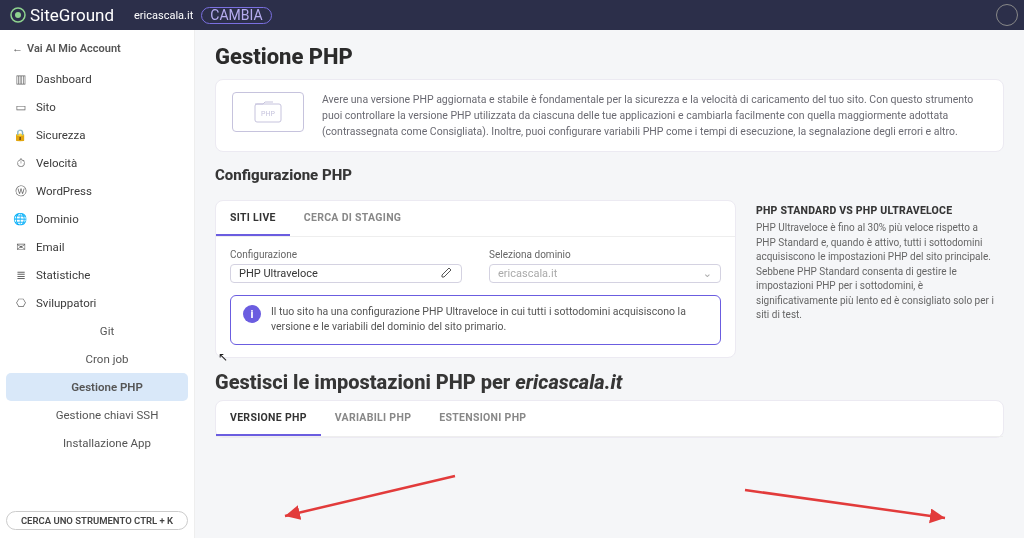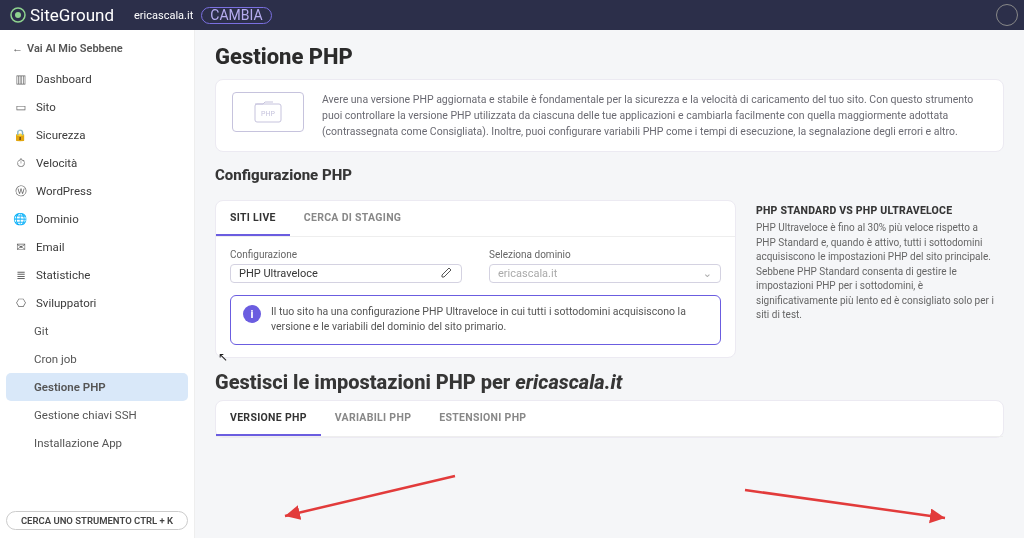--- a/index.html
+++ b/index.html
@@ -11,21 +11,21 @@
   .brand svg { margin-right:4px; }
   .domain-pill { margin-left:20px; color:#fff; font-size:11px; display:flex; align-items:center;}
   .change-btn { display:inline-block; border:1px solid #7a6fe0; color:#b7adf0; border-radius:10px; padding:0 8px; font-size:14px; margin-left:8px; line-height:15px;}
   .avatar-circle { position:absolute; right:6px; top:4px; width:22px; height:22px; border:1px solid #888; border-radius:50%; }
 
   
   .layout { display:flex; height:calc(100% - 30px); }
   .sidebar { width:195px; background:#fff; border-right:1px solid #eee; padding:8px 6px 0 6px; font-size:11.5px; display:flex; flex-direction:column; }
   .back-link { color:#555; font-weight:600; font-size:11px; padding:4px 6px 10px 6px; display:flex; align-items:center; gap:4px;}
   .nav-item { display:flex; align-items:center; gap:8px; padding:7px 8px; color:#3b3b3b; border-radius:5px; cursor:pointer;}
-  .nav-item.sub { padding-left:28px; color:#555; }
+  .nav-item.sub { padding-left:28px; color:#555;justify-content:center; }
   .nav-item.active { background:#d9e8f9; font-weight:600; }
   .nav-icon { width:14px; height:14px; display:flex; align-items:center; justify-content:center; color:#666; }
   .tool-pill { margin-top:auto; margin-bottom:8px; border:1px solid #ccc; border-radius:14px; font-size:9.5px; padding:3px 10px; text-align:center; color:#444; font-weight:600;}
 
   
   .main { flex:1; padding:14px 20px 0 20px; overflow:hidden; }
   h1.page-title { font-size:22px; font-weight:800; color:#2b2b2b; margin-bottom:10px;}
   .info-banner { background:#fff; border:1px solid #eceaf2; border-radius:8px; padding:12px 16px; display:flex; gap:18px; align-items:flex-start; }
   .banner-icon { width:72px; height:40px; border:1.5px solid #c6c3dd; border-radius:4px; display:flex; align-items:center; justify-content:center; color:#b7b3d6; flex-shrink:0;}
   .banner-text { font-size:10.5px; color:#6a6a72; line-height:1.5; }
@@ -78,21 +78,21 @@
     <span>ericascala.it</span>
     <span class="change-btn">CAMBIA</span>
   </div>
   <div class="avatar-circle"></div>
 </div>
 
 <div class="layout">
   <div class="sidebar">
     <div class="back-link">
       <span>←</span>
-      <span>Vai Al Mio Sebbene</span>
+      <span>Vai Al Mio Account</span>
     </div>
 
     <div class="nav-item">
         <span class="nav-icon">▥</span>
         <span>Dashboard</span>
       </div>
     <div class="nav-item">
         <span class="nav-icon">▭</span>
         <span>Sito</span>
       </div>

